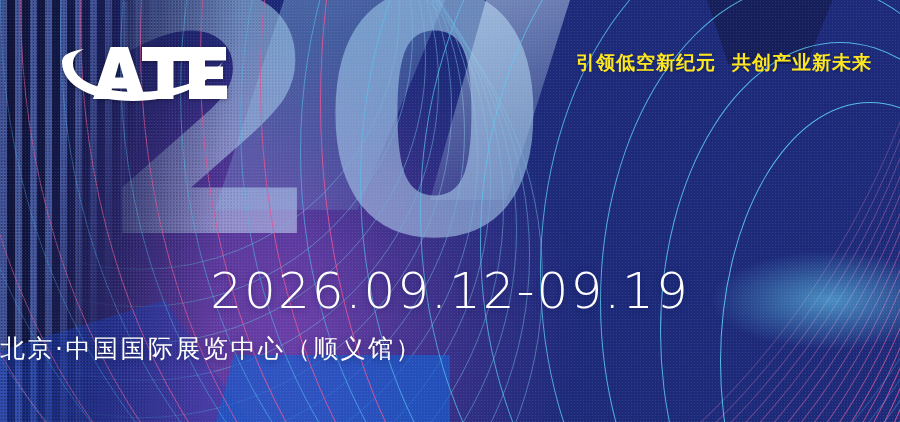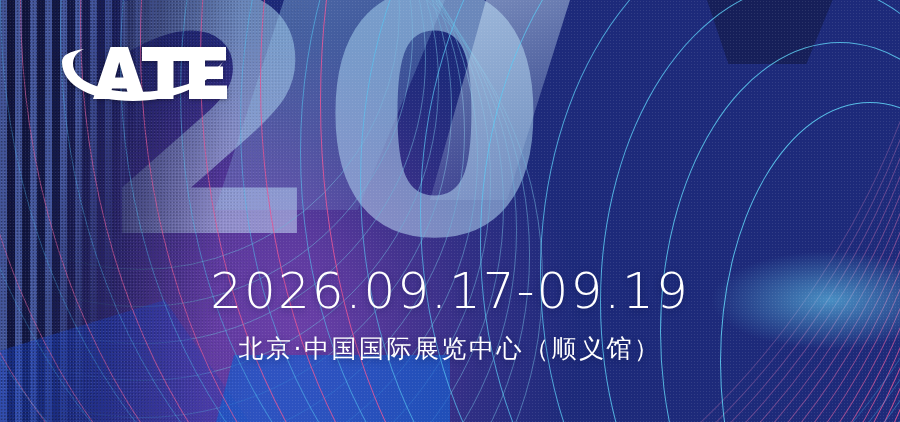--- a/index.html
+++ b/index.html
@@ -120,21 +120,21 @@
     font-size:50px;
     font-weight:300;
     letter-spacing:2px;
     line-height:1;
     font-family:"DejaVu Sans","Liberation Sans",sans-serif;
     text-shadow:0 2px 7px rgba(10,20,70,.45);
   }
 
   .venue{
     position:absolute;left:0;right:0;top:336px;
-    text-align:center;
+    text-align:left;
     color:#ffffff;
     font-size:25px;
     font-weight:400;
     letter-spacing:2.5px;
     line-height:1;
     font-family:"DejaVu Sans","Liberation Sans",sans-serif;
     text-shadow:0 2px 6px rgba(10,20,70,.5);
   }
 </style>
 </head>
@@ -240,20 +240,23 @@
 
           <path d="M262 18 L336 18 L336 45 L294 45 L294 57 L330 57 L330 82 L294 82 L294 95 L338 95 L338 122 L262 122 Z"></path>
         </g>
 
         <path d="M8 48 C8 96 70 126 150 126 C230 126 300 96 330 48
                  C296 86 232 108 156 108 C84 108 30 84 30 52
                  C30 38 38 28 52 22 C24 26 8 34 8 48 Z" fill="#ffffff"></path>
       </svg>
     </div>
 
-
-
-    <div class="date">2026.09.17-09.19</div>
+    <div class="tagline">
+      <span>引领低空新纪元</span><span class="gap"></span><span>共创产业新未来</span>
+    </div>
+
+
+    <div class="date">2026.09.12-09.19</div>
 
     <div class="venue">北京·中国国际展览中心（顺义馆）</div>
 
   </div>
 </div>
 
 </body></html>

